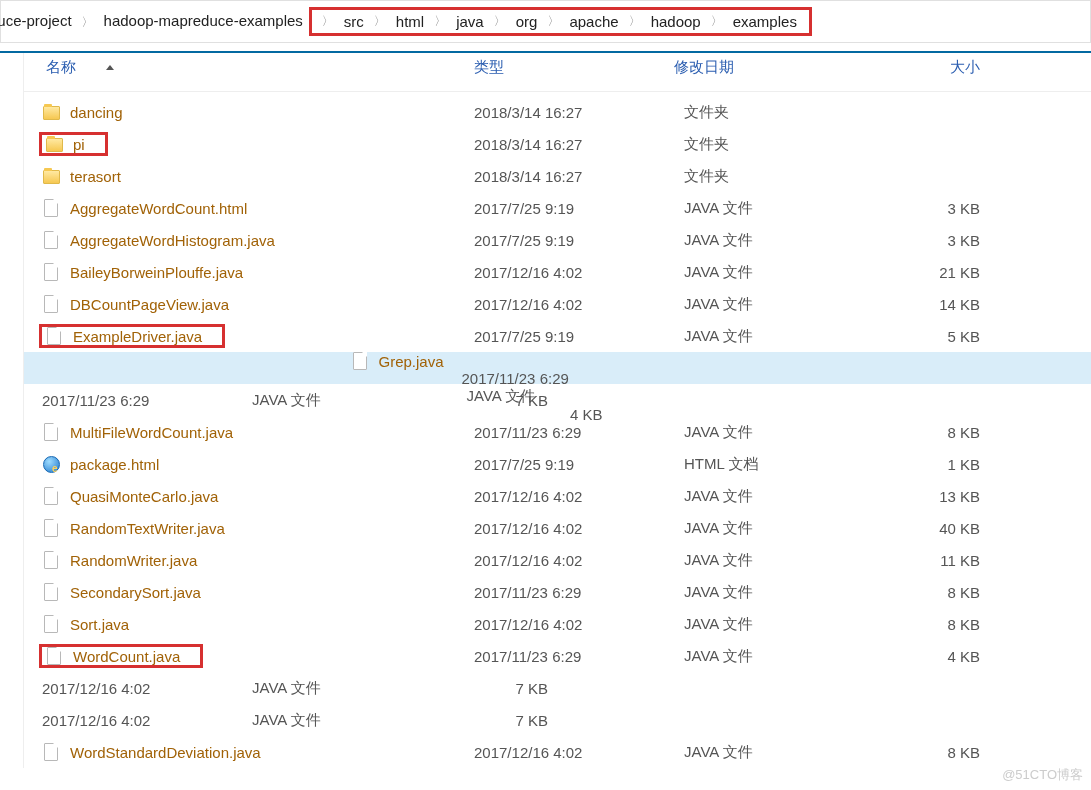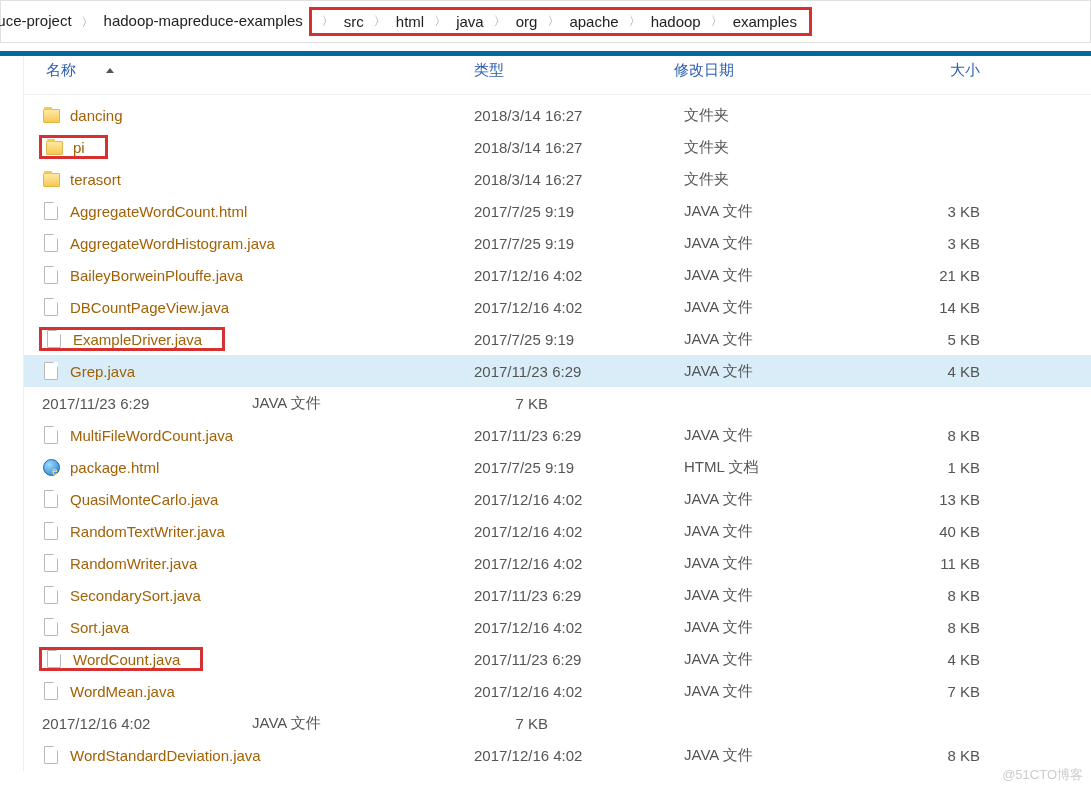--- a/index.html
+++ b/index.html
@@ -2,36 +2,36 @@
 <html><head>
 <meta charset="utf-8">
 <style>
 * { margin: 0; padding: 0; box-sizing: border-box; font-family: "Microsoft YaHei", "Segoe UI", sans-serif; }
 body { background: #fff; font-size: 15px; color: #333; width: 1091px; }
 .breadcrumb-wrap { border: 1px solid #e0e0e0; background: #fff; padding: 6px 4px; display: flex; align-items: center; }
 .crumb { padding: 3px 6px; font-size: 15px; color: #222; white-space: nowrap; }
 .sep { color: #888; font-size: 12px; padding: 0 4px; }
 .hi-bc { border: 3px solid #d63030; padding: 0 6px; display: inline-flex; align-items: center; }
 
-.main { display: flex; border-top: 5px solid #0369a1; margin-top: 8px; }
+.main { display: flex; border-top: 2px solid #0369a1; margin-top: 8px; }
 .sidebar { width: 24px; border-right: 1px solid #eee; }
 
 .content { flex: 1; }
 
 .headers { display: flex; border-bottom: 1px solid #eee; padding: 5px 0 14px 0; }
 .hcol { color: #2a5db0; font-size: 15px; display: flex; align-items: center; }
 .hcol.sorted::after { content: ""; border-left: 4px solid transparent; border-right: 4px solid transparent; border-bottom: 5px solid #555; margin-left: 30px; }
 .col-name  { width: 450px; padding-left: 22px; }
 .col-date  { width: 210px; }
 .col-type  { width: 200px; }
 .col-size  { width: 120px; text-align: right; justify-content: flex-end; padding-right: 24px; }
 
 .rows { padding-top: 4px; }
 .row { display: flex; align-items: center; height: 32px; padding-left: 18px; }
-.row.sel { background: #d9edf9; }
+.row.sel { background: #d9edf9; flex-direction: column; }
 .icon { width: 18px; height: 18px; display: inline-flex; align-items: center; justify-content: center; margin-right: 10px; flex-shrink: 0; }
 .folder-ic { background: linear-gradient(#ffe9a2,#f6c851); border: 1px solid #e0b94a; border-radius: 1px; height: 14px; width: 17px; margin-top: 2px; position: relative; }
 .folder-ic::before { content:""; position:absolute; top:-3px; left:0; width:8px; height:3px; background:#f6c851; border-radius:1px 1px 0 0; }
 .file-ic { width: 14px; height: 18px; border: 1px solid #b8b8b8; border-radius: 1px; background: #fff; position: relative; }
 .file-ic::after { content:""; position:absolute; right:-1px; top:-1px; width:0;height:0; border-left:5px solid transparent;border-top:5px solid #fff; }
 .html-ic { width:17px; height:17px; border-radius:50%; background: radial-gradient(circle at 35% 30%, #9edcff, #1f78cc); border:1px solid #1567b3; position:relative; }
 .html-ic::after{content:"e"; position:absolute; color:#ffd25a; font-size:10px; font-weight:bold; right:1px; bottom:-2px;}
 
 .fname { font-size: 15px; color: #a16207; }
 .ccell { font-size: 15px; color: #555; }
@@ -269,26 +269,20 @@
                 <span class="file-ic"></span>
               </span>
               <span class="fname">WordCount.java</span>
             </span>
           </div>
           <div class="ccell date">2017/11/23 6:29</div>
           <div class="ccell type">JAVA 文件</div>
           <div class="ccell size">4 KB</div>
         </div>
         <div class="row">
-          <div class="ncell">
-            <span class="icon">
-              <span class="file-ic"></span>
-            </span>
-            <span class="fname">WordMean.java</span>
-          </div>
           <div class="ccell date">2017/12/16 4:02</div>
           <div class="ccell type">JAVA 文件</div>
           <div class="ccell size">7 KB</div>
         </div>
         <div class="row">
           <div class="ccell date">2017/12/16 4:02</div>
           <div class="ccell type">JAVA 文件</div>
           <div class="ccell size">7 KB</div>
         </div>
         <div class="row">

